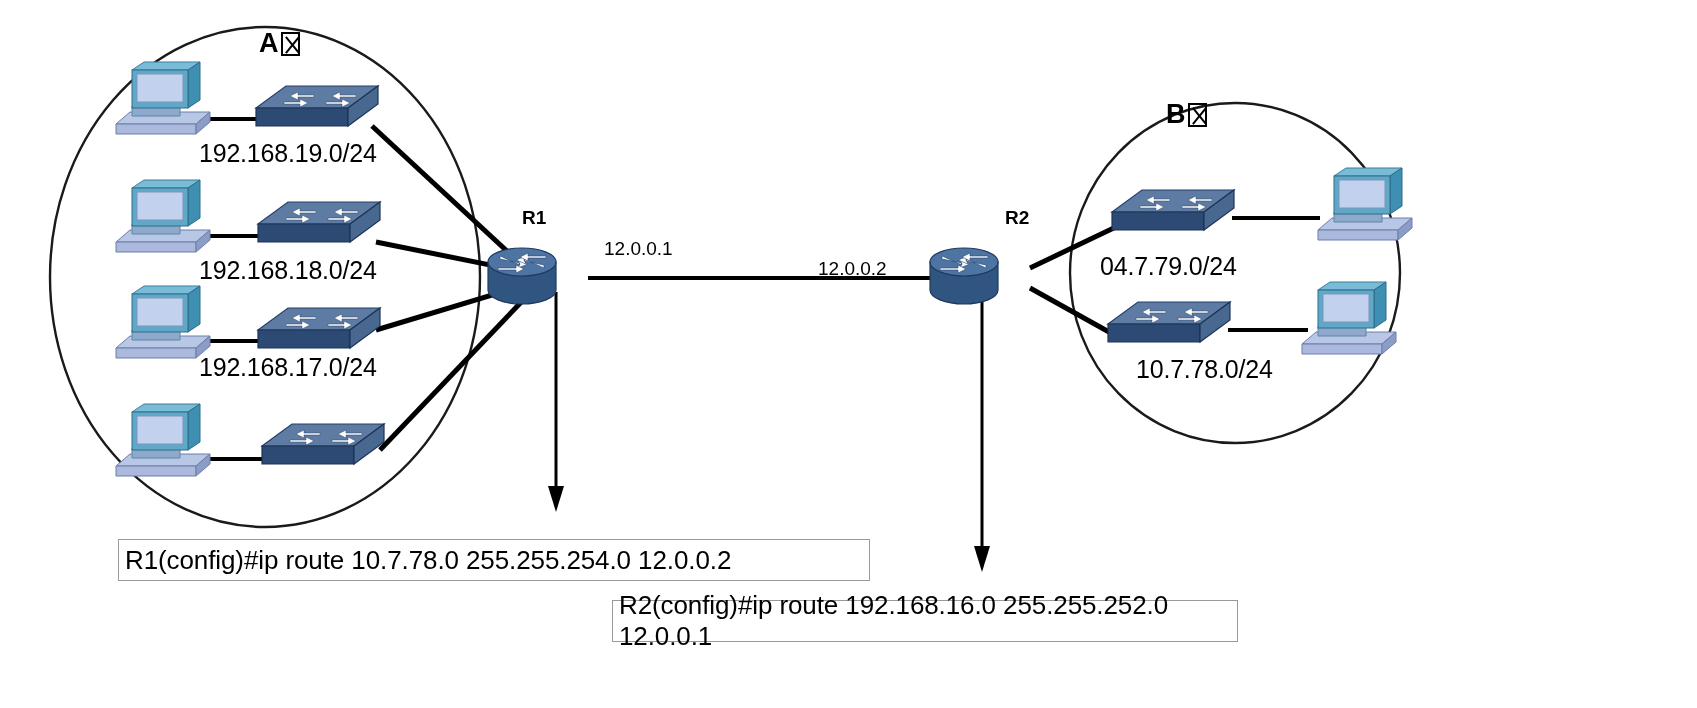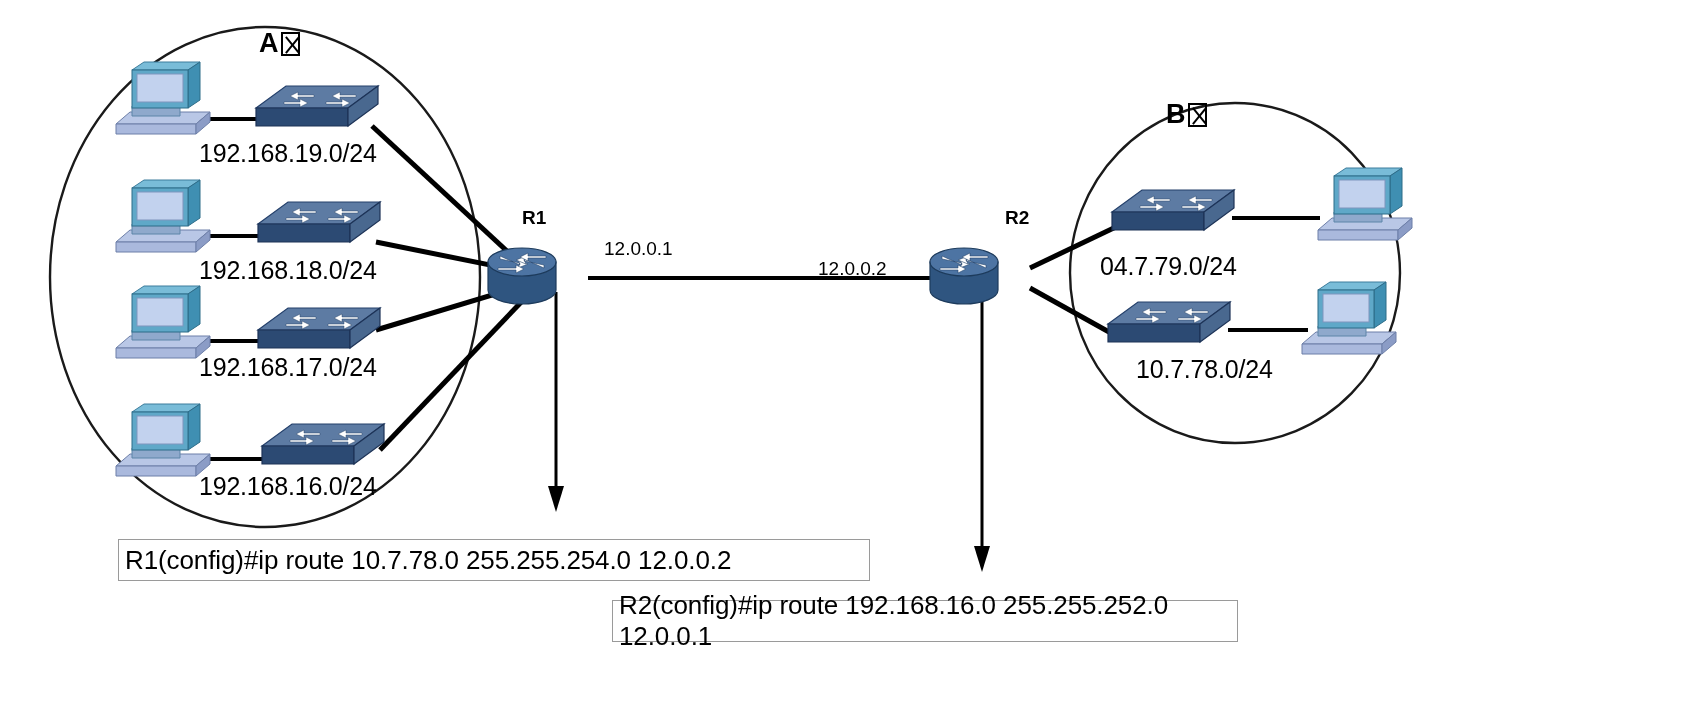--- a/index.html
+++ b/index.html
@@ -183,21 +183,20 @@
 
   <div class="txt router-label" style="left:522px;top:207px;">R1</div>
   <div class="txt router-label" style="left:957px;top:207px;margin-left:48px;">R2</div>
 
   <div class="txt iface-label" style="left:604px;top:238px;">12.0.0.1</div>
   <div class="txt iface-label" style="left:818px;top:238px;margin-top:20px;">12.0.0.2</div>
 
   <div class="txt subnet-label" style="left:199px;top:139px;">192.168.19.0/24</div>
   <div class="txt subnet-label" style="left:199px;top:256px;">192.168.18.0/24</div>
   <div class="txt subnet-label" style="left:199px;top:353px;">192.168.17.0/24</div>
-  <div class="txt subnet-label" style="left:199px;top:472px;">192.168.16.0/24</div>
 
   <div class="txt subnet-label" style="left:1100px;top:252px;">04.7.79.0/24</div>
   <div class="txt subnet-label" style="left:1136px;top:355px;">10.7.78.0/24</div>
 
   <div class="cmd-box" style="left:118px;top:539px;width:752px;height:42px;">
     <span>R1(config)#ip route  10.7.78.0 255.255.254.0 12.0.0.2</span>
   </div>
 
   <div class="cmd-box" style="left:612px;top:600px;width:626px;height:42px;">
     <span>R2(config)#ip route  192.168.16.0  255.255.252.0 12.0.0.1</span>

